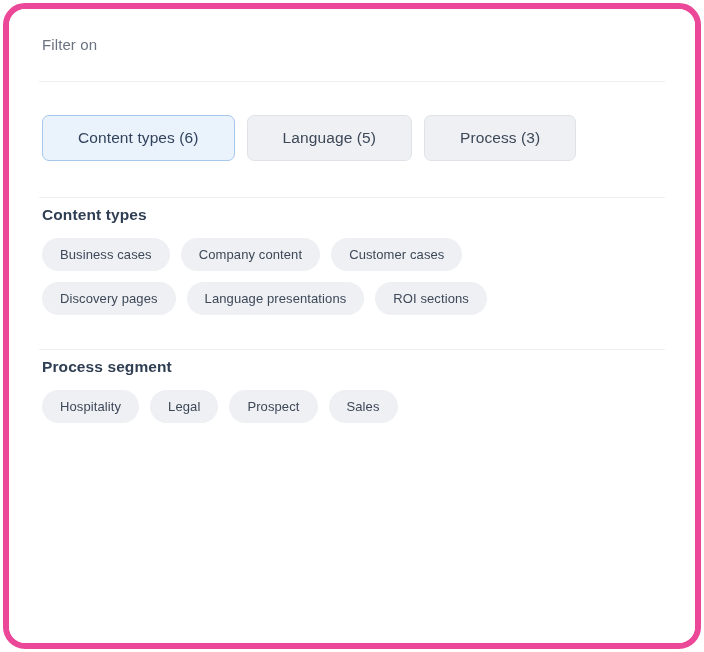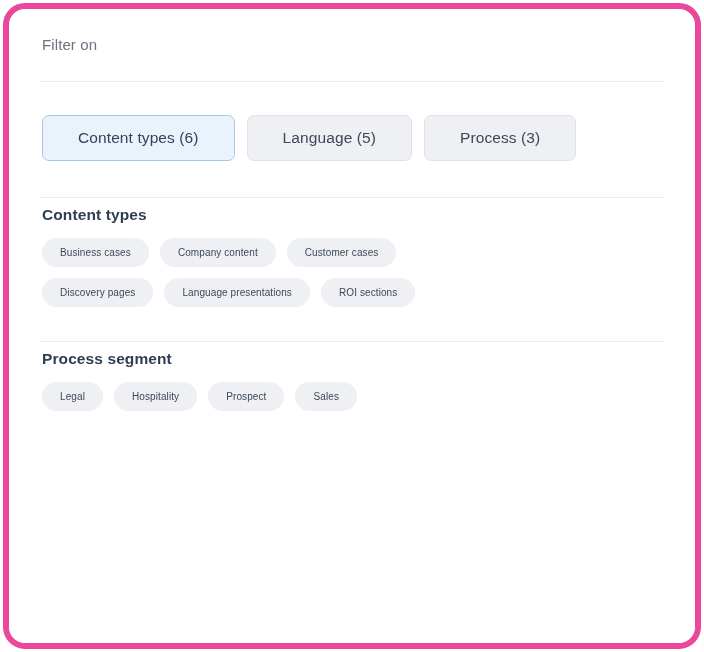--- a/index.html
+++ b/index.html
@@ -157,21 +157,21 @@
   }
 
   
   .tag-row {
     display: flex;
     flex-wrap: wrap;
     margin-top: 14px;
     padding-left: 3px;
   }
   .tag {
-    font-size: 10px;
+    font-size: 13px;
     color: #3d4858;
     background: #eef0f3;
     border-radius: 999px;
     padding: 9px 18px;
     margin: 0 11px 11px 0;
     white-space: nowrap;
     cursor: pointer;
     letter-spacing: 0.1px;
   }
 </style>
@@ -207,22 +207,22 @@
         <div class="tag">Discovery pages</div>
         <div class="tag">Language presentations</div>
         <div class="tag">ROI sections</div>
       </div>
 
       <div class="divider d3"></div>
 
       <div class="section-title small">Process segment</div>
 
       <div class="tag-row">
+        <div class="tag">Hospitality</div>
         <div class="tag">Legal</div>
-        <div class="tag">Hospitality</div>
         <div class="tag">Prospect</div>
         <div class="tag">Sales</div>
         <div style="flex-basis:100%;height:0;"></div>
       </div>
 
     </div>
   </div>
 </div>
 
 </body></html>

